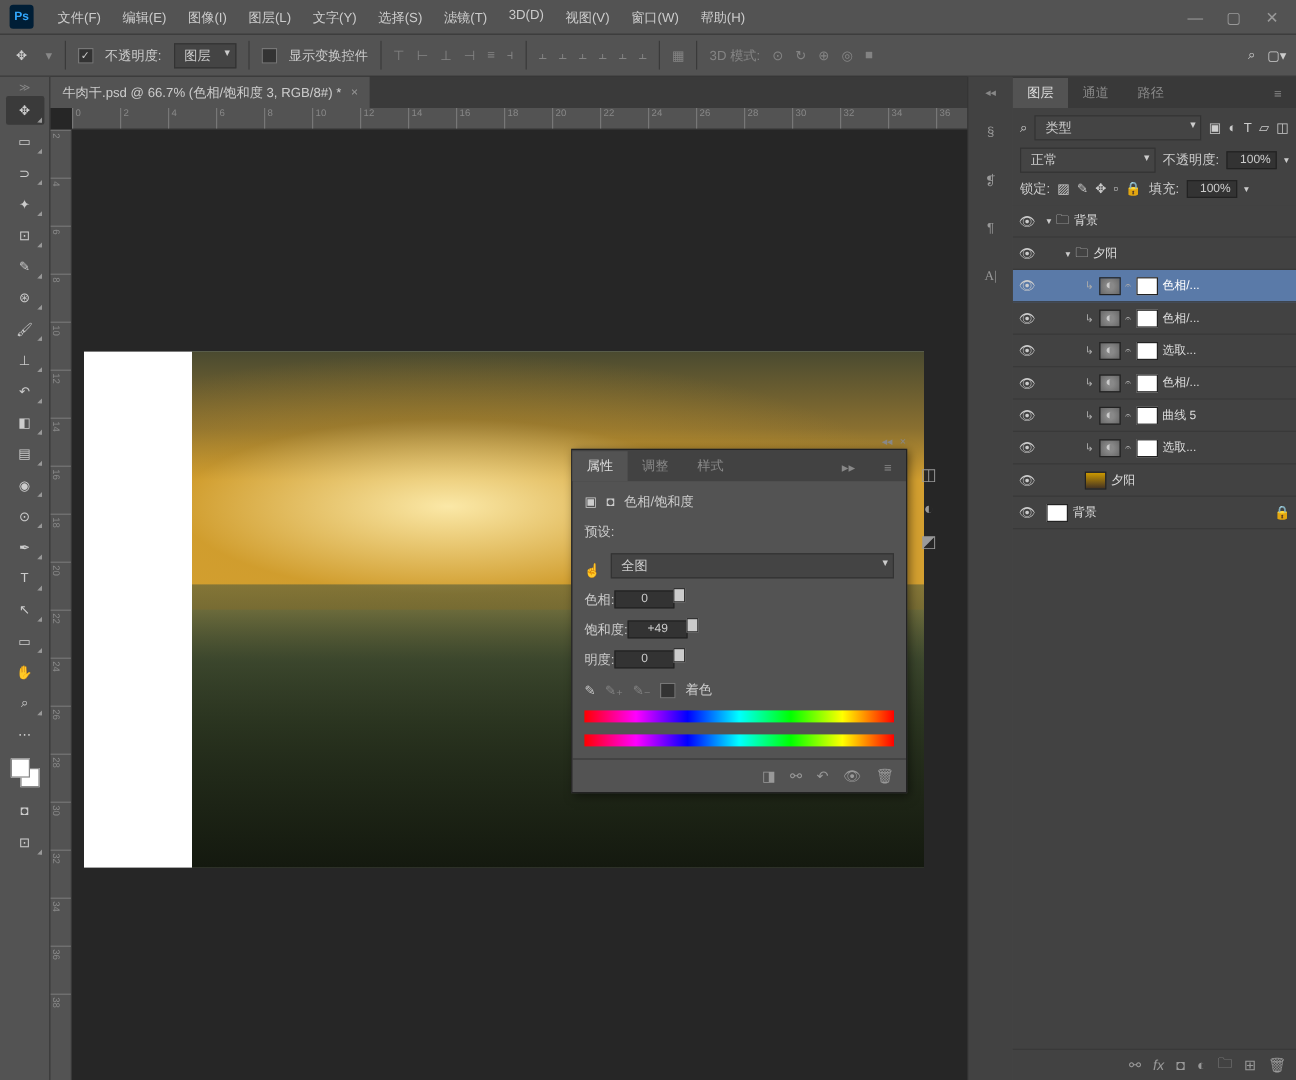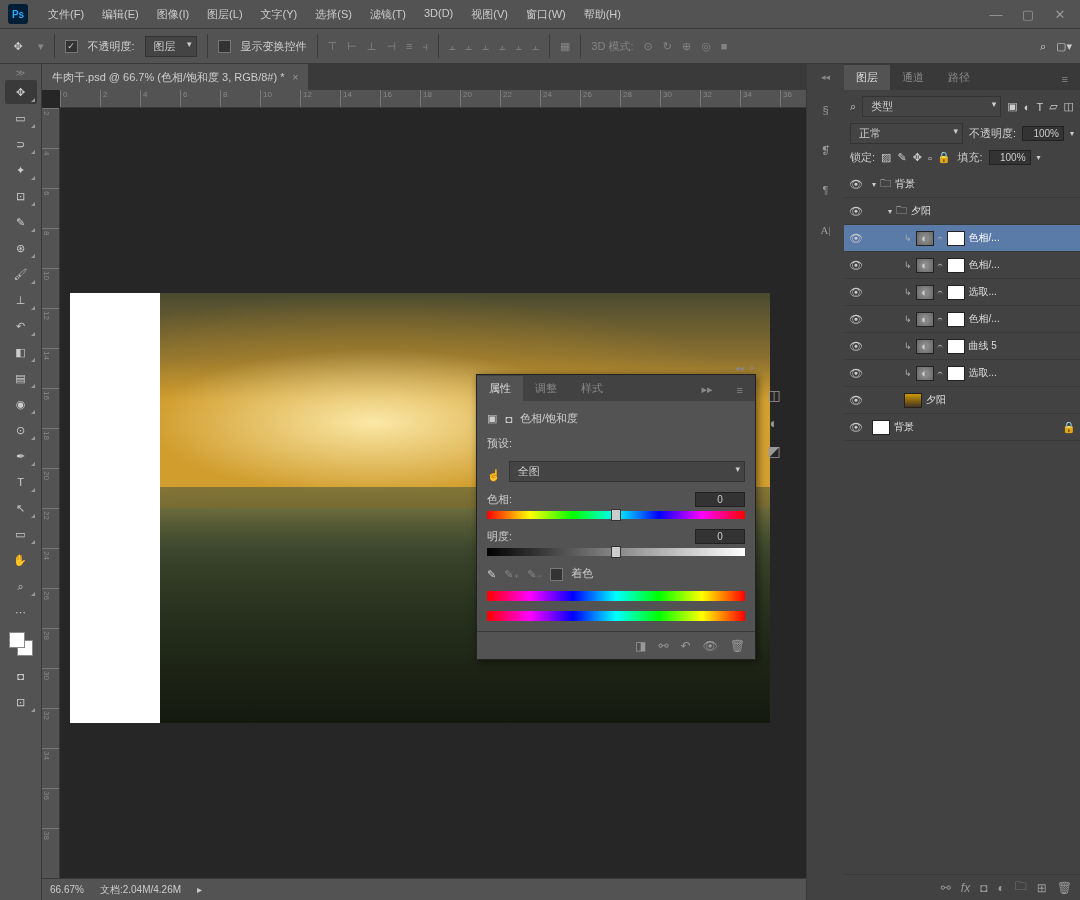--- a/index.html
+++ b/index.html
@@ -63,21 +63,21 @@
 .layer.selected .layer-name{color:#fff}
 .link-icon{font-size:9px;color:#aaa}
 .layer-bottom{height:26px;background:#424242;border-top:1px solid #393939;display:flex;align-items:center;justify-content:flex-end;gap:10px;padding:0 8px}
 .layer-bottom span{color:#999;cursor:pointer;font-size:12px}
 .props-panel{position:absolute;left:476px;top:374px;width:280px;background:#535353;border:1px solid #222;box-shadow:2px 2px 8px rgba(0,0,0,0.5);z-index:100}
 .props-panel .tabs{height:26px;background:#424242;display:flex;align-items:flex-end}
 .props-body{padding:10px;display:flex;flex-direction:column;gap:10px}
 .prop-header{display:flex;align-items:center;gap:8px;font-size:11px}
 .prop-row{display:flex;align-items:flex-end;gap:8px;font-size:11px}
 .prop-row label{width:40px;color:#ccc}
-.slider-row{display:flex;flex-direction:column;gap:4px}
+.slider-row{display:flex;flex-direction:row;gap:4px}
 .slider-top{display:flex;justify-content:space-between;align-items:center}
 .slider-val{width:50px;background:#333;border:1px solid #222;text-align:center;padding:1px;font-size:10px}
 .hue-bar{height:8px;background:linear-gradient(90deg,red,yellow,lime,cyan,blue,magenta,red);position:relative}
 .sat-bar{height:8px;background:linear-gradient(90deg,#555,red);position:relative}
 .lit-bar{height:8px;background:linear-gradient(90deg,#000,#888,#fff);position:relative}
 .slider-thumb{position:absolute;top:-2px;width:10px;height:12px;background:#ccc;border:1px solid #333;transform:translateX(-50%)}
 .rainbow{height:10px;background:linear-gradient(90deg,red,magenta,blue,cyan,lime,yellow,red)}
 .props-footer{height:28px;border-top:1px solid #393939;display:flex;align-items:center;justify-content:flex-end;gap:12px;padding:0 10px}
 .props-footer span{color:#999;cursor:pointer;font-size:12px}
 .side-icons{position:absolute;right:-34px;top:12px;width:30px;display:flex;flex-direction:column;gap:12px;align-items:center}
@@ -227,25 +227,20 @@
           <div class="tick" style="top: 640px;">34</div>
           <div class="tick" style="top: 680px;">36</div>
           <div class="tick" style="top: 720px;">38</div>
         </div>
       <div class="viewport">
         <div class="canvas-doc">
           <div class="canvas-img"></div>
         </div>
       </div>
     </div>
-    <div class="statusbar">
-      <span>66.67%</span>
-      <span>文档:2.04M/4.26M</span>
-      <span>▸</span>
-    </div>
   </div>
 
   <div class="right-dock">
     <span style="font-size:9px;color:#888">◂◂</span>
     <div class="dbtn">§</div>
     <div class="dbtn">❡</div>
     <div class="dbtn">¶</div>
     <div class="dbtn" style="font-family:serif">A|</div>
   </div>
 
@@ -408,20 +403,29 @@
       <div class="slider-top">
           <span>色相:</span>
           <span class="slider-val">0</span>
         </div>
       <div class="hue-bar">
           <div class="slider-thumb" style="left:50%"></div>
         </div>
     </div>
     <div class="slider-row">
       <div class="slider-top">
+          <span>饱和度:</span>
+          <span class="slider-val">+49</span>
+        </div>
+      <div class="sat-bar">
+          <div class="slider-thumb" style="left:74%"></div>
+        </div>
+    </div>
+    <div class="slider-row">
+      <div class="slider-top">
           <span>明度:</span>
           <span class="slider-val">0</span>
         </div>
       <div class="lit-bar">
           <div class="slider-thumb" style="left:50%"></div>
         </div>
     </div>
     <div class="prop-row">
       <span>✎</span>
       <span class="dim-icon">✎₊</span>

